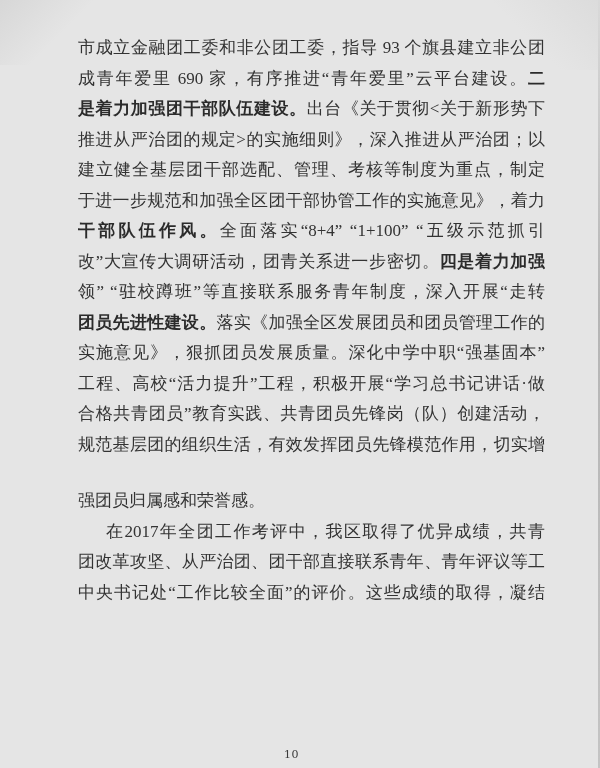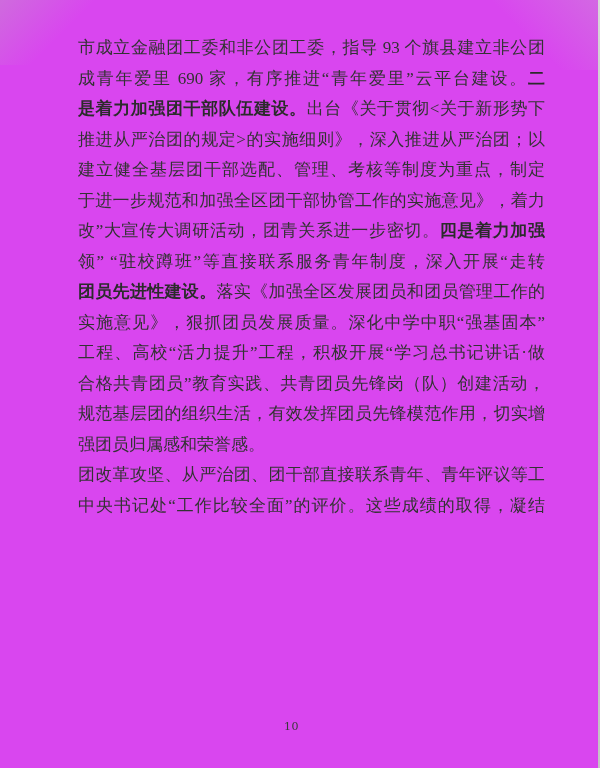--- a/index.html
+++ b/index.html
@@ -4,21 +4,21 @@
 <style>
   html, body {
     margin: 0;
     padding: 0;
     background: #ffffff;
   }
   .page {
     position: relative;
     width: 600px;
     height: 768px;
-    background: #d946ef;
+    background: #e5e5e5;
     overflow: hidden;
     font-family: "Liberation Serif", "DejaVu Serif", serif;
     color: #333333;
   }
   
   .corner-shade-tl {
     position: absolute; left: 0; top: 0; width: 95px; height: 65px;
     background: linear-gradient(135deg, rgba(185,185,185,0.32), rgba(255,255,255,0) 60%);
     pointer-events: none;
   }
@@ -44,32 +44,33 @@
     line-height: 30.5px;
     text-align: justify;
     text-align-last: justify;
     overflow: hidden;
     white-space: normal;
     color: #333333;
   }
   .line.no-justify {
     text-align: center;
     text-align-last: left;
+    margin-top: 26px;
   }
   .line.indent {
     text-indent: 28px;
   }
   .seg-bold {
     font-weight: 700;
     color: #2b2b2b;
   }
   .pagenum {
     position: absolute;
     left: 0;
-    top: 720px;
+    top: 748px;
     width: 583px; 
     text-align: center;
     font-size: 11px;
     letter-spacing: 0.5px;
     color: #3a3a3a;
     font-family: "DejaVu Serif", "Liberation Serif", serif;
   }
 </style>
 </head>
 <body>
@@ -79,26 +80,28 @@
   <div class="corner-shade-tr"></div>
   <div class="edge-right"></div>
 
   <div class="content" id="doc">
       <div class="line"><span class="seg-normal">市成立金融团工委和非公团工委，指导 93 个旗县建立非公团</span></div>
       <div class="line"><span class="seg-normal">成青年爱里 690 家，有序推进“青年爱里”云平台建设。</span><span class="seg-bold">二</span></div>
       <div class="line"><span class="seg-bold">是着力加强团干部队伍建设。</span><span class="seg-normal">出台《关于贯彻&lt;关于新形势下</span></div>
       <div class="line"><span class="seg-normal">推进从严治团的规定&gt;的实施细则》，深入推进从严治团；以</span></div>
       <div class="line"><span class="seg-normal">建立健全基层团干部选配、管理、考核等制度为重点，制定《关</span></div>
       <div class="line"><span class="seg-normal">于进一步规范和加强全区团干部协管工作的实施意见》，着力</span></div>
+      <div class="line"><span class="seg-bold">干部队伍作风。</span><span class="seg-normal">全面落实“8+4” “1+100” “五级示范抓引</span></div>
       <div class="line"><span class="seg-normal">改”大宣传大调研活动，团青关系进一步密切。</span><span class="seg-bold">四是着力加强</span></div>
       <div class="line"><span class="seg-normal">领” “驻校蹲班”等直接联系服务青年制度，深入开展“走转</span></div>
       <div class="line"><span class="seg-bold">团员先进性建设。</span><span class="seg-normal">落实《加强全区发展团员和团员管理工作的</span></div>
       <div class="line"><span class="seg-normal">实施意见》，狠抓团员发展质量。深化中学中职“强基固本”</span></div>
       <div class="line"><span class="seg-normal">工程、高校“活力提升”工程，积极开展“学习总书记讲话·做</span></div>
       <div class="line"><span class="seg-normal">合格共青团员”教育实践、共青团员先锋岗（队）创建活动，</span></div>
       <div class="line"><span class="seg-normal">规范基层团的组织生活，有效发挥团员先锋模范作用，切实增</span></div>
       <div class="line no-justify"><span class="seg-normal">强团员归属感和荣誉感。</span></div>
+      <div class="line indent"><span class="seg-normal">在2017年全团工作考评中，我区取得了优异成绩，共青</span></div>
       <div class="line"><span class="seg-normal">团改革攻坚、从严治团、团干部直接联系青年、青年评议等工</span></div>
       <div class="line"><span class="seg-normal">中央书记处“工作比较全面”的评价。这些成绩的取得，凝结</span></div>
     </div>
 
   <div class="pagenum">10</div>
 </div>
 
 </body></html>

